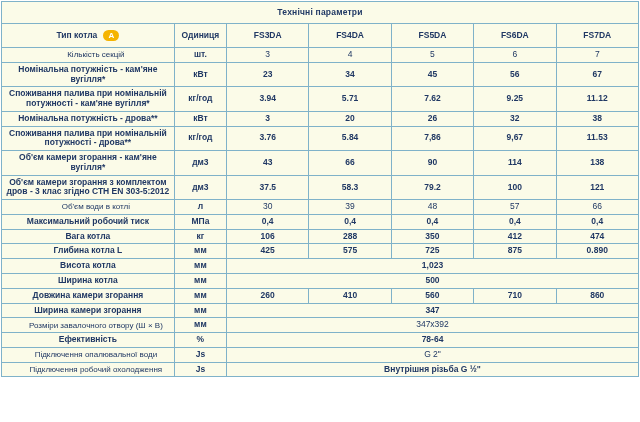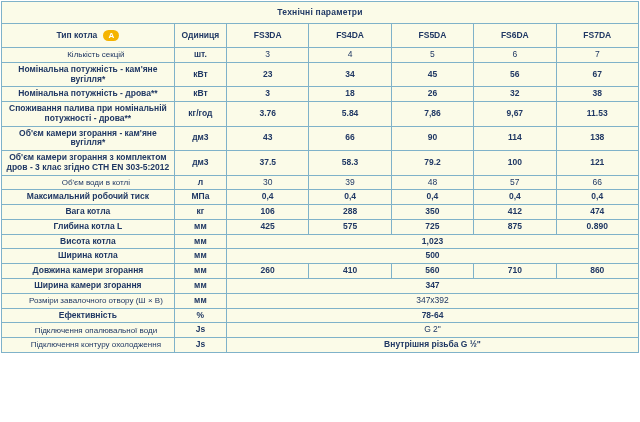--- a/index.html
+++ b/index.html
@@ -137,24 +137,33 @@
         <tr>
           <td class="lbl">Номінальна потужність - кам'яне вугілля*</td>
           <td class="unit">кВт</td>
           <td class="val">23</td>
           <td class="val">34</td>
           <td class="val">45</td>
           <td class="val">56</td>
           <td class="val">67</td>
         </tr>
         <tr>
+          <td class="lbl">Споживання палива при номінальній потужності - кам'яне вугілля*</td>
+          <td class="unit">кг/год</td>
+          <td class="val">3.94</td>
+          <td class="val">5.71</td>
+          <td class="val">7.62</td>
+          <td class="val">9.25</td>
+          <td class="val">11.12</td>
+        </tr>
+        <tr>
           <td class="lbl">Номінальна потужність - дрова**</td>
           <td class="unit">кВт</td>
           <td class="val">3</td>
-          <td class="val">18</td>
+          <td class="val">20</td>
           <td class="val">26</td>
           <td class="val">32</td>
           <td class="val">38</td>
         </tr>
         <tr>
           <td class="lbl">Споживання палива при номінальній потужності - дрова**</td>
           <td class="unit">кг/год</td>
           <td class="val">3.76</td>
           <td class="val">5.84</td>
           <td class="val">7,86</td>
@@ -248,19 +257,19 @@
           <td class="lbl">Ефективність</td>
           <td class="unit">%</td>
           <td class="val" colspan="5">78-64</td>
         </tr>
         <tr>
           <td class="lbl plain">Підключення опалювальної води</td>
           <td class="unit">Js</td>
           <td class="val plain" colspan="5">G 2"</td>
         </tr>
         <tr>
-          <td class="lbl plain">Підключення контуру охолодження</td>
+          <td class="lbl plain">Підключення робочий охолодження</td>
           <td class="unit">Js</td>
           <td class="val" colspan="5">Внутрішня різьба G ½"</td>
         </tr>
       </tbody>
   </table>
 </div>
 
 </body></html>

